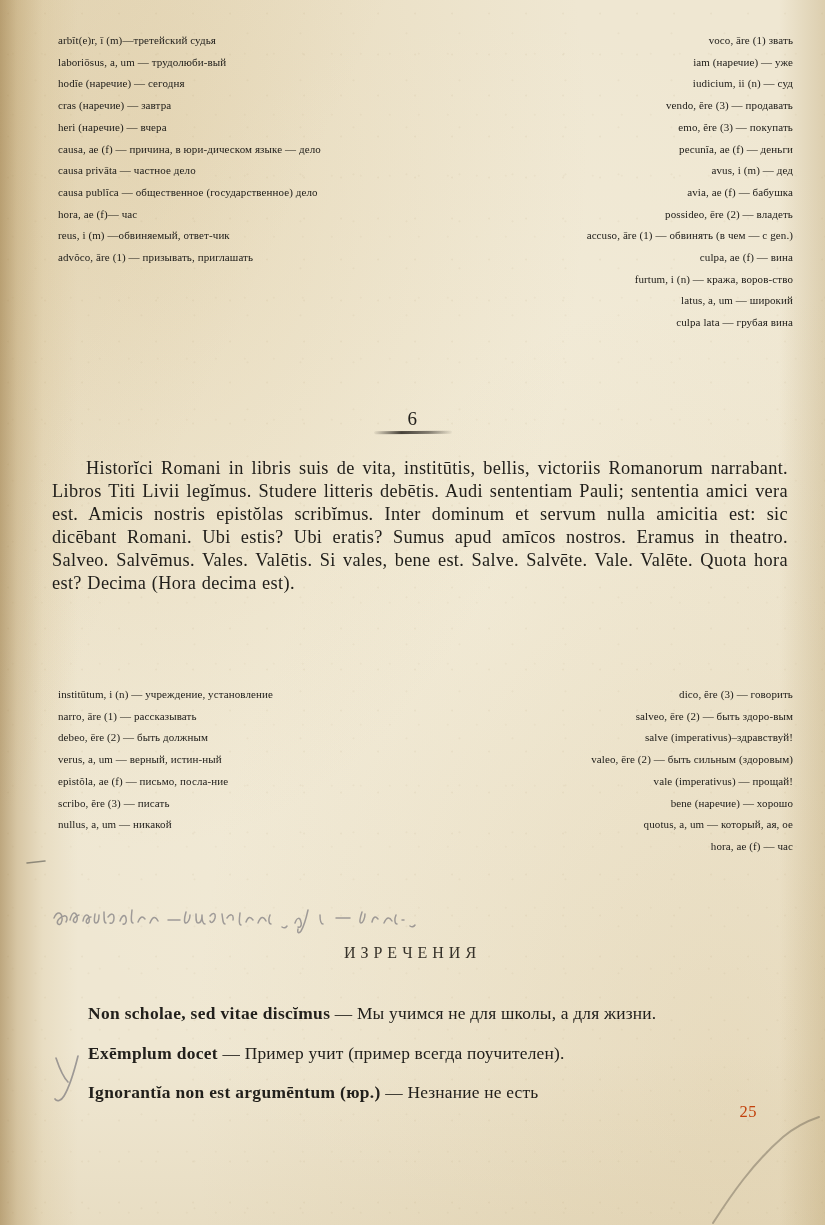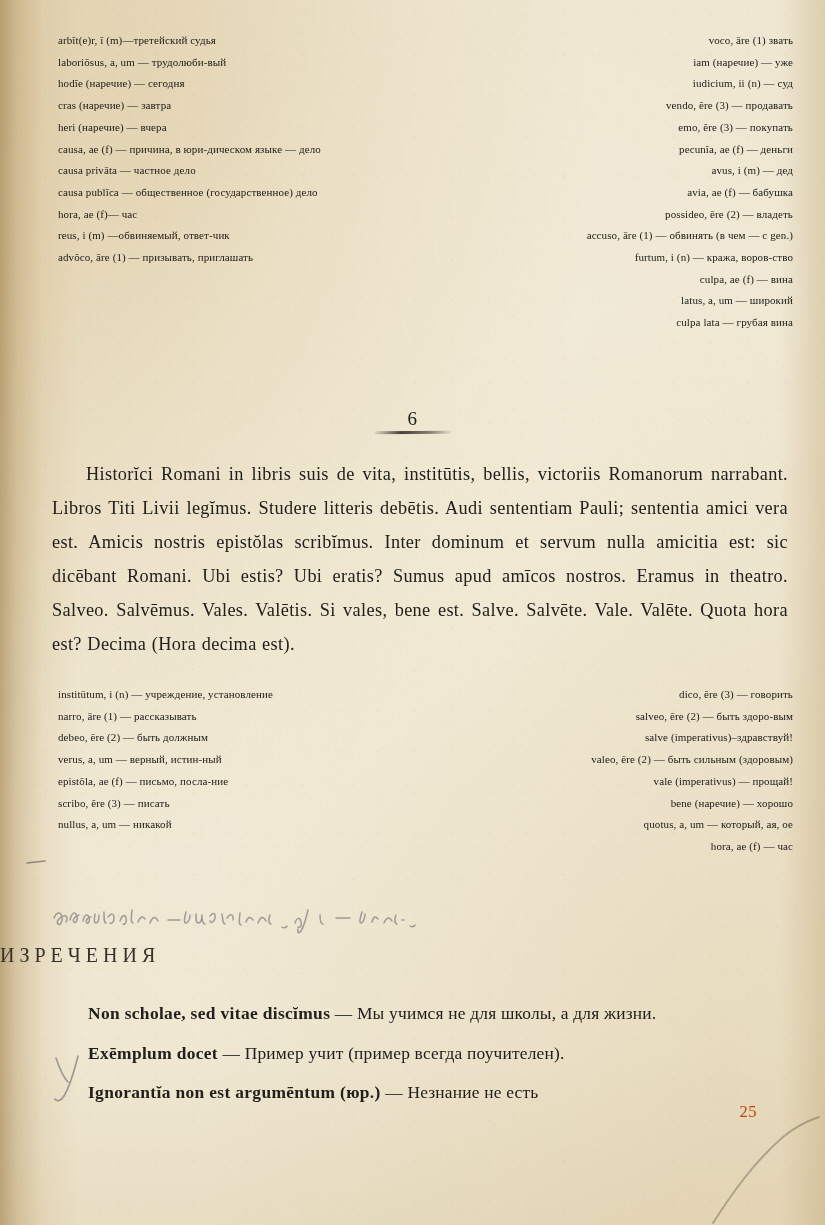--- a/index.html
+++ b/index.html
@@ -99,32 +99,33 @@
     border-radius: 2px;
     transform: rotate(-0.5deg);
   }
 
   
   .passage {
     position: absolute;
     left: 52px;
     width: 736px;
     font-size: 18.3px;
-    line-height: 34px;
+    line-height: 23px;
     text-align: justify;
     text-indent: 34px;
     letter-spacing: 0.35px;
     word-spacing: 0.6px;
   }
 
   
   .sayings-heading {
     position: absolute;
     left: 0; right: 0;
-    font-size: 20px;
+    text-align: center;
+    font-size: 16px;
     letter-spacing: 5px;
     color: #36322a;
   }
   .sayings {
     position: absolute;
     left: 58px;
     width: 730px;
     font-size: 17.4px;
     line-height: 27.5px;
     letter-spacing: 0.2px;
@@ -210,22 +211,22 @@
         <p class="entry">voco, āre (1) звать</p>
         <p class="entry">iam (наречие) — уже</p>
         <p class="entry">iudicium, ii (n) — суд</p>
         <p class="entry">vendo, ĕre (3) — продавать</p>
         <p class="entry">emo, ĕre (3) — покупать</p>
         <p class="entry">pecunĭa, ae (f) — деньги</p>
         <p class="entry">avus, i (m) — дед</p>
         <p class="entry">avia, ae (f) — бабушка</p>
         <p class="entry">possideo, ēre (2) — владеть</p>
         <p class="entry">accuso, āre  (1) — обвинять  (в чем — с gen.)</p>
+        <p class="entry">culpa, ae (f) — вина</p>
         <p class="entry">furtum, i  (n) — кража, воров-ство</p>
-        <p class="entry">culpa, ae (f) — вина</p>
         <p class="entry">latus, a, um — широкий</p>
         <p class="entry">culpa lata — грубая вина</p>
       </div>
     </div>
 
     <div class="section-num" style="top:408px;">
       <div>6</div>
       <div class="rule"></div>
     </div>
 

